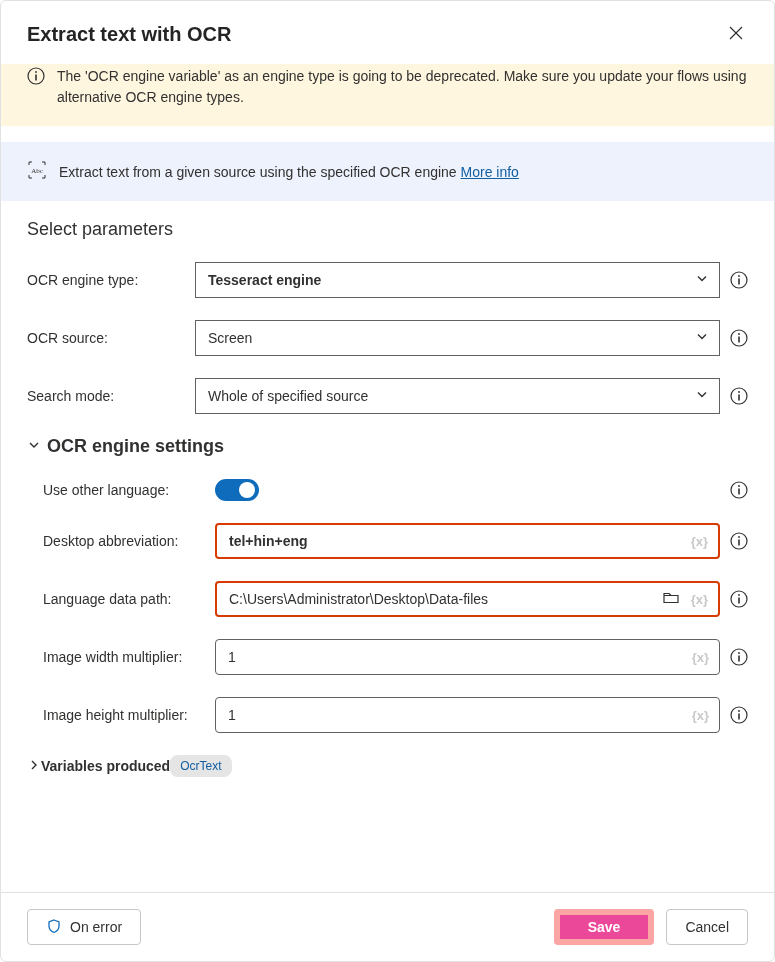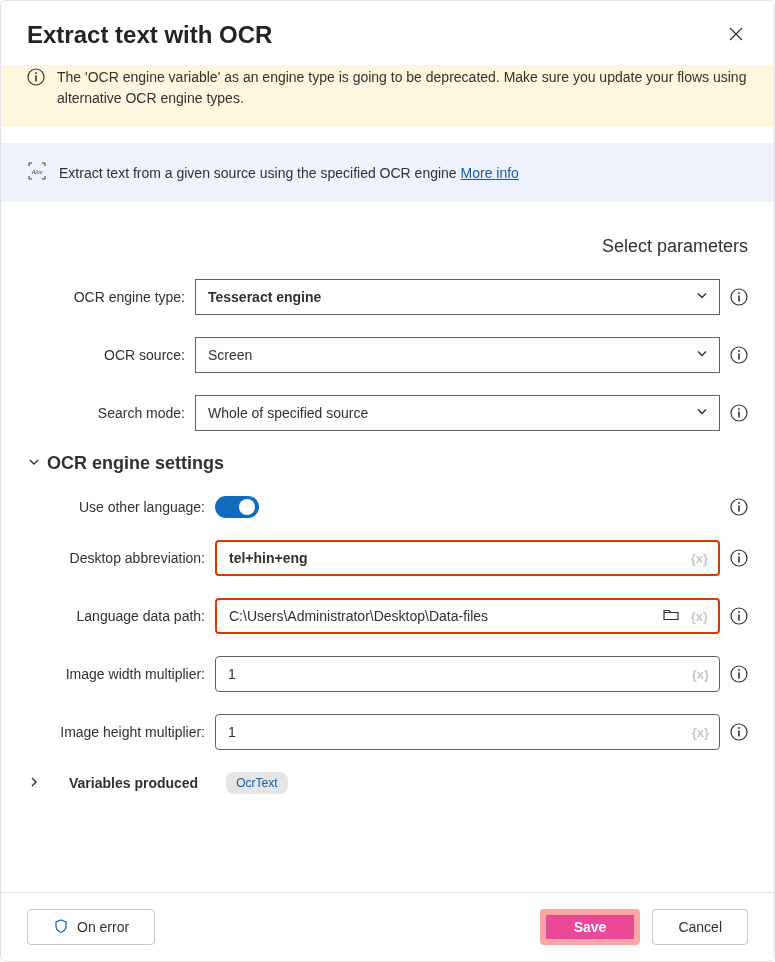--- a/index.html
+++ b/index.html
@@ -21,21 +21,21 @@
       flex-direction: column;
       position: relative;
     }
     .header {
       padding: 20px 26px 16px 26px;
       display: flex;
       align-items: center;
       justify-content: space-between;
     }
     .title {
-      font-size: 24px;
+      font-size: 20px;
       font-weight: 600;
       color: #242424;
     }
     .close-btn {
       cursor: pointer;
       padding: 4px;
     }
     .close-btn svg { width: 16px; height: 16px; }
     .warning-banner {
       background: #fef6df;
@@ -67,24 +67,23 @@
     .info-text {
       font-size: 14px;
       color: #323130;
     }
     .more-info-link {
       color: #115ea3;
       text-decoration: underline;
       cursor: pointer;
     }
     .content {
-      padding: 34px 26px 10px 26px;
+      padding: 18px 26px 10px 26px;
       flex: 1;
       overflow-y: auto;
-      text-align: right;
     }
     .section-title {
       font-size: 18px;
       font-weight: 400;
       color: #323130;
       margin-bottom: 22px;
     }
     .form-row {
       display: flex;
       align-items: center;
@@ -183,42 +182,42 @@
       width: 16px;
       height: 16px;
       background: #fff;
       border-radius: 50%;
       top: 3px;
       right: 4px;
     }
     .vars-row {
       display: flex;
       align-items: center;
-      gap: 28px;
+      gap: 0;
       margin-top: 8px;
       cursor: pointer;
     }
     .vars-row .label { font-weight: 600; }
     .var-chip {
       background: #e5e5e5;
       color: #115ea3;
       padding: 4px 10px;
       border-radius: 8px;
       font-size: 12px;
     }
     .footer {
       border-top: 1px solid #e1e1e1;
       padding: 16px 26px;
       display: flex;
       align-items: center;
       gap: 12px;
     }
     .btn {
       height: 36px;
-      padding: 0 25px;
+      padding: 0 18px;
       border-radius: 4px;
       font-size: 14px;
       cursor: pointer;
       display: inline-flex;
       align-items: center;
       gap: 8px;
       border: 1px solid #c7c7c7;
       background: #fff;
     }
     .btn.primary {

